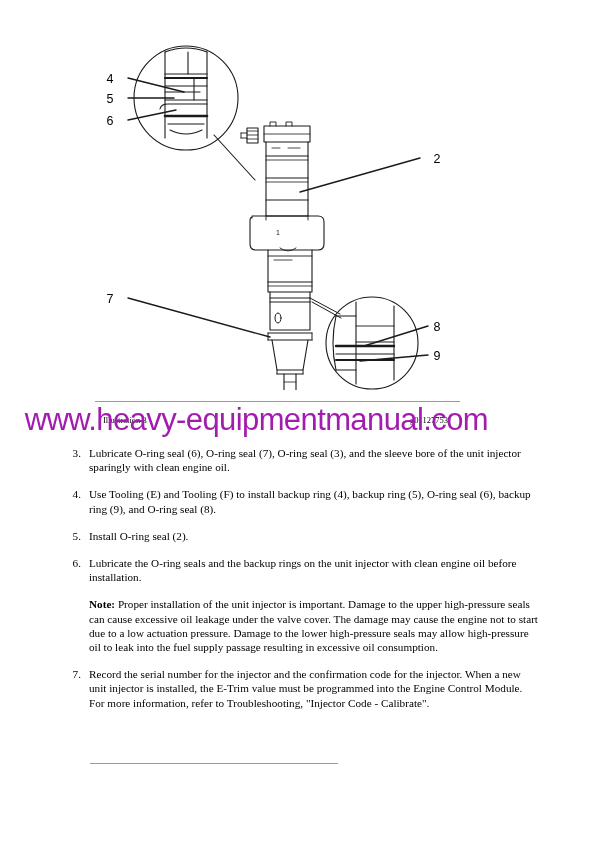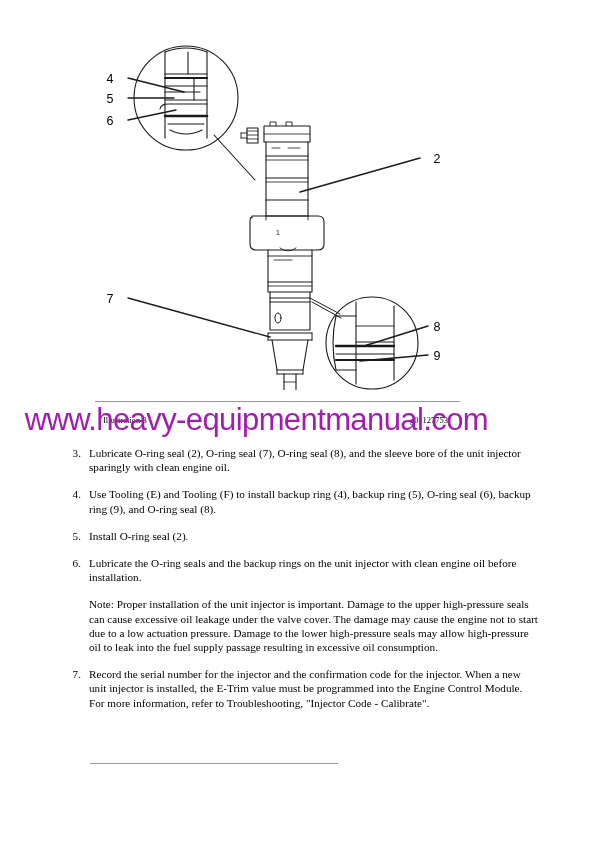--- a/index.html
+++ b/index.html
@@ -112,21 +112,21 @@
   .step-body {
     flex: 1 1 auto;
     text-align: left;
   }
   .note-block {
     margin-left: 27px;
     margin-bottom: 13px;
     text-align: left;
   }
   .note-label {
-    font-weight: normal;
+    font-weight: bold;
   }
   .bottom-rule {
     position: absolute;
     left: 90px;
     top: 763px;
     width: 248px;
     height: 1px;
     background: #9a9a9a;
   }
 </style>
@@ -253,21 +253,21 @@
     <span class="caption-label">Illustration 3</span>
     <span class="caption-id">g01127753</span>
   </div>
 
   <div class="watermark">www.heavy-equipmentmanual.com</div>
 
   <div class="body-text">
 
     <div class="step">
       <div class="step-num">3.</div>
-      <div class="step-body">Lubricate O-ring seal (2), O-ring seal (7), O-ring seal (8), and the sleeve bore of the unit injector sparingly with clean engine oil.</div>
+      <div class="step-body">Lubricate O-ring seal (6), O-ring seal (7), O-ring seal (3), and the sleeve bore of the unit injector sparingly with clean engine oil.</div>
     </div>
 
     <div class="step">
       <div class="step-num">4.</div>
       <div class="step-body">Use Tooling (E) and Tooling (F) to install backup ring (4), backup ring (5), O-ring seal (6), backup ring (9), and O-ring seal (8).</div>
     </div>
 
     <div class="step">
       <div class="step-num">5.</div>
       <div class="step-body">Install O-ring seal (2).</div>

